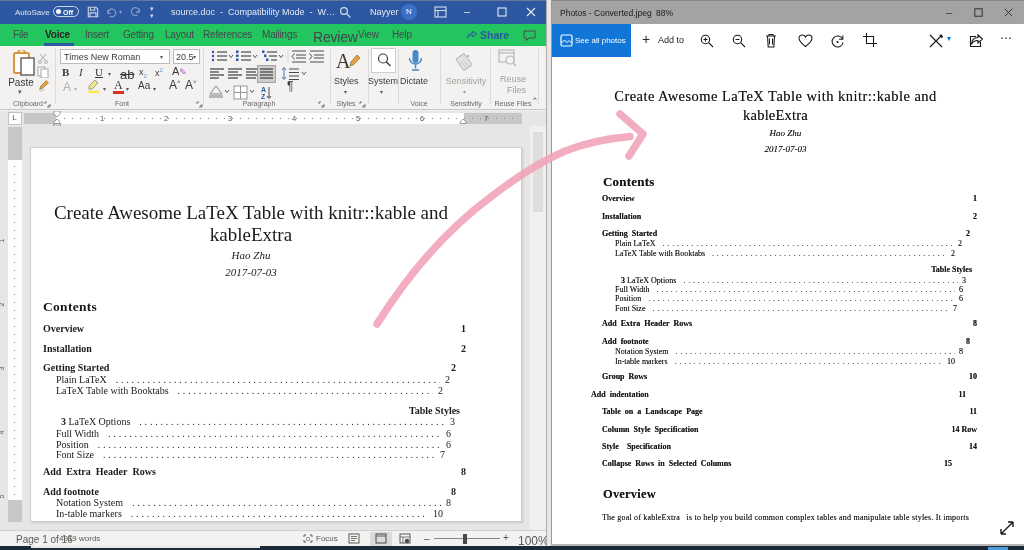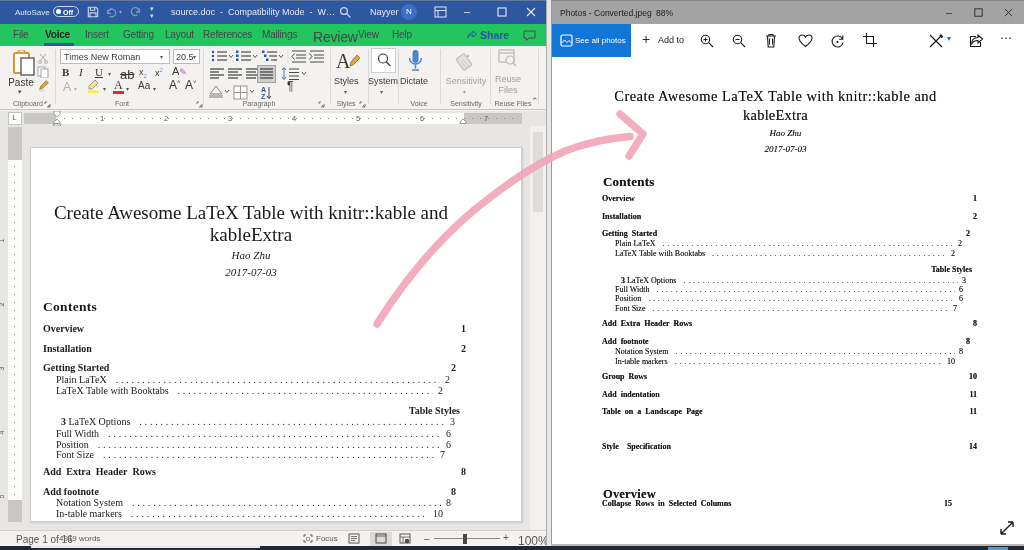--- a/index.html
+++ b/index.html
@@ -233,21 +233,21 @@
         </svg>
 <div class="abs" style="left:443px;top:30px;width:46px;text-align:center;font-size:9px;color:#a19f9d">Sensitivity</div>
 <div class="abs" style="left:463px;top:42px;font-size:6px;color:#a19f9d">▾</div>
 <div class="abs" style="left:441px;top:54px;width:50px;text-align:center;font-size:7px;color:#6a6866">Sensitivity</div>
 <svg class="abs" style="left:498px;top:3px;opacity:.55" width="20" height="20" viewBox="0 0 20 20">
           <rect x="1" y="1" width="15" height="12" fill="none" stroke="#8a8886" stroke-width="1.2"></rect>
           <path d="M1 4 h15" stroke="#8a8886" stroke-width="1.2"></path>
           <circle cx="12" cy="11" r="4" fill="#f3f2f1" stroke="#8a8886" stroke-width="1.2"></circle>
           <path d="M15 14 l3 3" stroke="#8a8886" stroke-width="1.2"></path>
         </svg>
-<div class="abs" style="left:490px;top:28px;width:36px;text-align:center;font-size:9px;color:#a19f9d;line-height:1.2">Reuse<br>Files</div>
+<div class="abs" style="left:490px;top:28px;width:36px;text-align:right;font-size:9px;color:#a19f9d;line-height:1.2">Reuse<br>Files</div>
 <div class="abs" style="left:489px;top:54px;width:48px;text-align:center;font-size:7px;color:#6a6866">Reuse Files</div>
 <div class="abs" style="left:531px;top:50px;font-size:9px;color:#5a5856">⌃</div>
 </div>
 <div class="abs" style="left:0;top:111px;width:546px;height:15px;background:#e7e6e5">
 <div class="abs" style="left:8px;top:1px;width:14px;height:13px;background:#fdfdfc;border:1px solid #c4c2c0"></div>
 <div class="abs" style="left:12px;top:2px;font-size:8px;color:#5a5856;font-family:'Liberation Mono',monospace">L</div>
 <div class="abs" style="left:24px;top:2px;width:498px;height:11px;background:#c9c7c5"></div>
 <div class="abs" style="left:56px;top:2px;width:408px;height:11px;background:#fdfdfc"></div>
 <div class="abs" style="left:98px;top:3px;width:8px;text-align:center;font-size:7.5px;color:#5a5856">1</div>
         <div class="abs" style="left:162px;top:3px;width:8px;text-align:center;font-size:7.5px;color:#5a5856">2</div>
@@ -605,41 +605,47 @@
 <div class="pline ptoc" style="left:63px;top:300px;width:340px;font-size:8px;">
           <span>In-table markers</span>
           <span class="dots">................................................................................................................................................................</span>
           <span>10</span>
         </div>
 <div class="pline ptoc" style="left:50px;top:315px;width:375px;font-size:8px;font-weight:bold;">
           <span>Group&nbsp; Rows</span>
           <span style="flex:1"></span>
           <span>10</span>
         </div>
-<div class="pline ptoc" style="left:50px;top:333px;width:375px;font-size:8px;font-weight:bold;">
+<div class="pline ptoc" style="left:39px;top:333px;width:375px;font-size:8px;font-weight:bold;">
           <span>Add&nbsp; indentation</span>
           <span style="flex:1"></span>
           <span>11</span>
         </div>
 <div class="pline ptoc" style="left:50px;top:350px;width:375px;font-size:8px;font-weight:bold;">
           <span>Table&nbsp; on&nbsp; a&nbsp; Landscape&nbsp; Page</span>
           <span style="flex:1"></span>
           <span>11</span>
         </div>
+<div class="pline ptoc" style="left:50px;top:367.5px;width:375px;font-size:8px;font-weight:bold;">
+          <span>Column&nbsp; Style&nbsp; Specification</span>
+          <span style="flex:1"></span>
+          <span>14 Row</span>
+        </div>
 <div class="pline ptoc" style="left:50px;top:385px;width:375px;font-size:8px;font-weight:bold;">
           <span>Style&nbsp;&nbsp;&nbsp; Specification</span>
           <span style="flex:1"></span>
           <span>14</span>
         </div>
-<div class="pline ptoc" style="left:50px;top:402px;width:350px;font-size:8px;font-weight:bold;margin-top:40px;">
+<div class="pline ptoc" style="left:50px;top:402px;width:350px;font-size:8px;font-weight:bold;">
           <span>Collapse&nbsp; Rows&nbsp; in&nbsp; Selected&nbsp; Columns</span>
           <span style="flex:1"></span>
           <span>15</span>
         </div>
 <div class="pline" style="left:51px;top:430px;font-size:12.5px;font-weight:bold;letter-spacing:0.2px">Overview</div>
+<div class="pline" style="left:50px;top:456px;font-size:8px;letter-spacing:0.2px">The goal of kableExtra&nbsp;&nbsp; is to help you build common complex tables and manipulate table styles. It imports</div>
 <svg class="abs" style="left:446px;top:462px" width="18" height="18" viewBox="0 0 18 18">
           <path d="M3 15 L15 3 M15 3 h-5 M15 3 v5 M3 15 h5 M3 15 v-5" fill="none" stroke="#1a1a1a" stroke-width="1.4" stroke-linejoin="miter"></path>
         </svg>
 </div>
 </div>
 <div class="abs" style="left:551px;top:544px;width:473px;height:3px;background:#b9b7b5"></div>
 <div class="abs" style="left:0;top:546px;width:1024px;height:4px;background:#1c2936"></div>
 <div class="abs" style="left:31px;top:546px;width:229px;height:2px;background:#e9e7e5"></div>
 <div class="abs" style="left:988px;top:547px;width:20px;height:3px;background:#4f9bd8"></div>
 <svg class="abs" style="left:0;top:0;pointer-events:none" width="1024" height="550" viewBox="0 0 1024 550">

